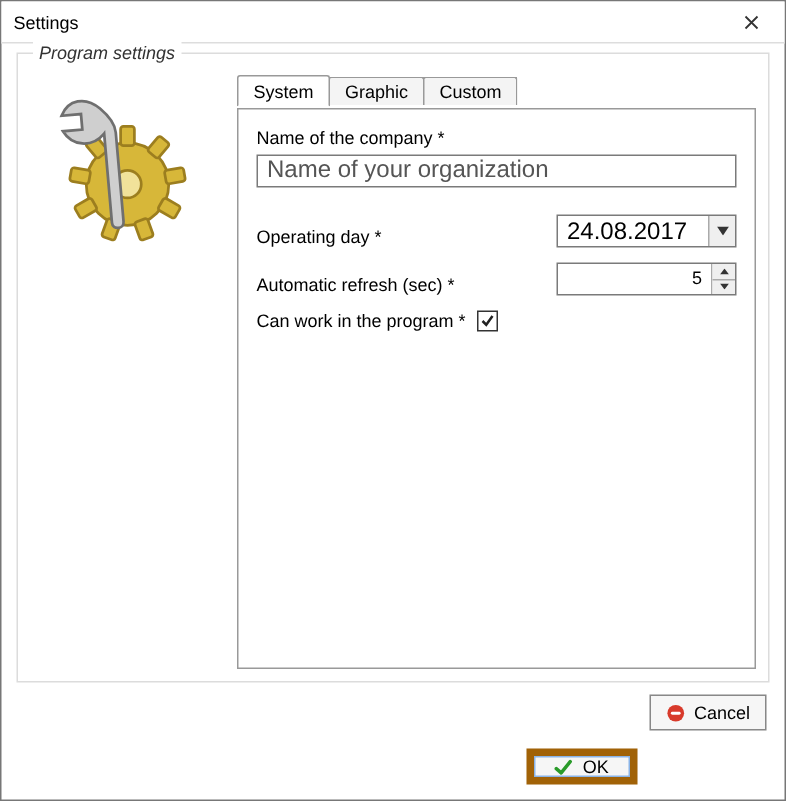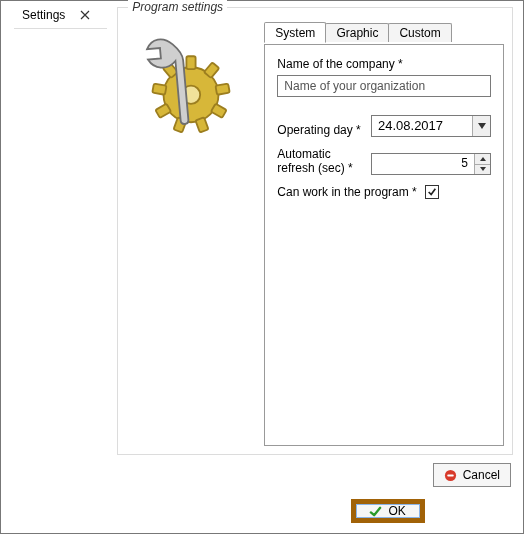--- a/index.html
+++ b/index.html
@@ -10,22 +10,21 @@
     font-size: 12px;
     background: #fff;
     color: #000;
     overflow: hidden;
   }
   .window {
     width: 524px; height: 534px;
     border: 1px solid #777;
     background: #fff;
     display: flex;
-    flex-direction: row;
-    padding-left: 13px;
+    flex-direction: column;
   }
   .titlebar {
     height: 28px;
     display: flex;
     align-items: center;
     justify-content: space-between;
     padding: 0 2px 0 8px;
     background: #fff;
     border-bottom: 1px solid #ddd;
   }
@@ -128,36 +127,36 @@
   }
   .row .lbl { flex: 1; font-size: 12px; }
   .row .val { }
 
   .textinput {
     width: 100%;
     height: 22px;
     border: 1px solid #7a7a7a;
     background: #fff;
     padding: 2px 6px;
-    font-size: 12px;
+    font-size: 16px;
     color: #555;
   }
 
   .datebox {
     display: flex;
     align-items: stretch;
     border: 1px solid #7a7a7a;
     height: 22px;
     width: 120px;
     background: #fff;
   }
   .datebox .dtext {
     flex: 1;
     padding: 2px 6px;
-    font-size: 13px;
+    font-size: 16px;
   }
   .datebox .dbtn {
     width: 18px;
     border-left: 1px solid #aaa;
     background: #efefef;
     display: flex;
     align-items: center;
     justify-content: center;
     cursor: pointer;
   }

